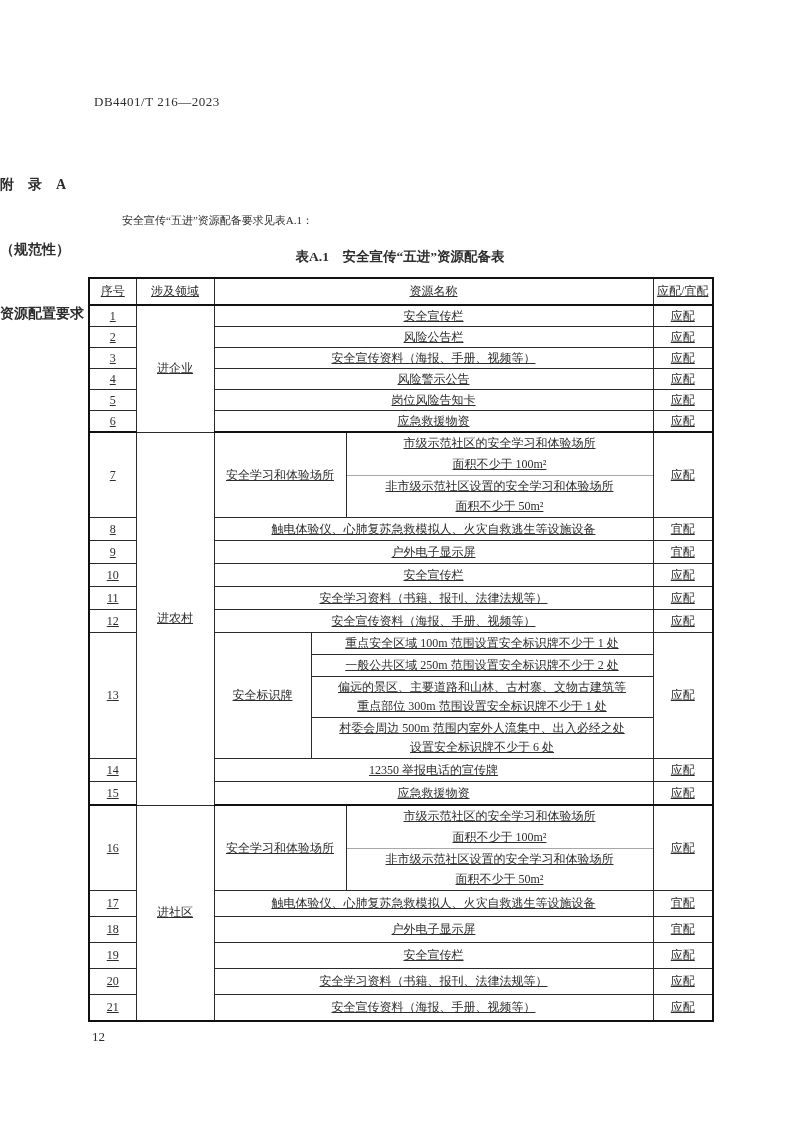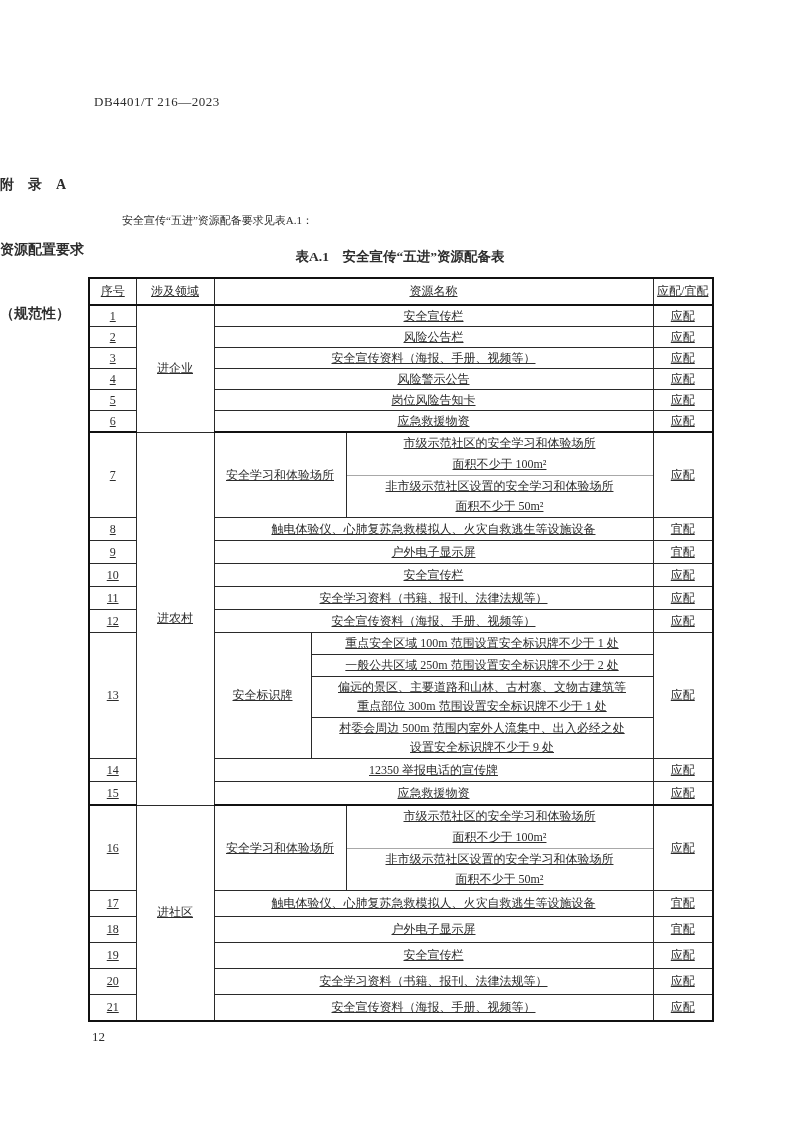--- a/index.html
+++ b/index.html
@@ -67,22 +67,22 @@
 </style>
 </head>
 <body>
 
 <div class="page">
 
   <div class="doc-number">DB4401/T 216—2023</div>
 
   <div class="appendix-block">
     <div>附　录　A</div>
+    <div>（规范性）</div>
     <div>资源配置要求</div>
-    <div>（规范性）</div>
   </div>
 
   <div class="intro">安全宣传“五进”资源配备要求见表A.1：</div>
 
   <div class="table-title">表A.1　安全宣传“五进”资源配备表</div>
 
   <table class="res-table">
     <colgroup>
       <col style="width:47px">
         <col style="width:78px">
@@ -187,21 +187,21 @@
               </div>
               <div class="sub-item oneline">
                 <div>一般公共区域 250m 范围设置安全标识牌不少于 2 处</div>
               </div>
               <div class="sub-item">
                 <div>偏远的景区、主要道路和山林、古村寨、文物古建筑等</div>
                 <div>重点部位 300m 范围设置安全标识牌不少于 1 处</div>
               </div>
               <div class="sub-item">
                 <div>村委会周边 500m 范围内室外人流集中、出入必经之处</div>
-                <div>设置安全标识牌不少于 9 处</div>
+                <div>设置安全标识牌不少于 6 处</div>
               </div>
             </div>
           </div>
         </td>
         <td>应配</td>
       </tr>
       <tr class="r-m">
         <td>14</td>
         <td>12350 举报电话的宣传牌</td>
         <td>应配</td>

